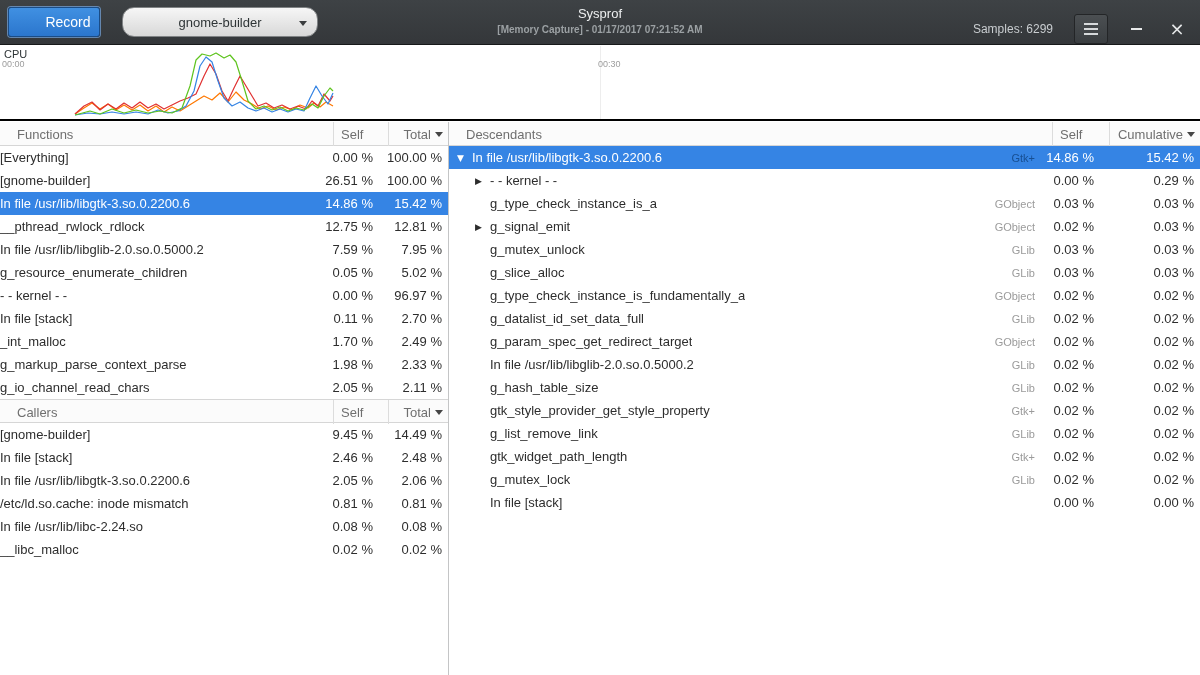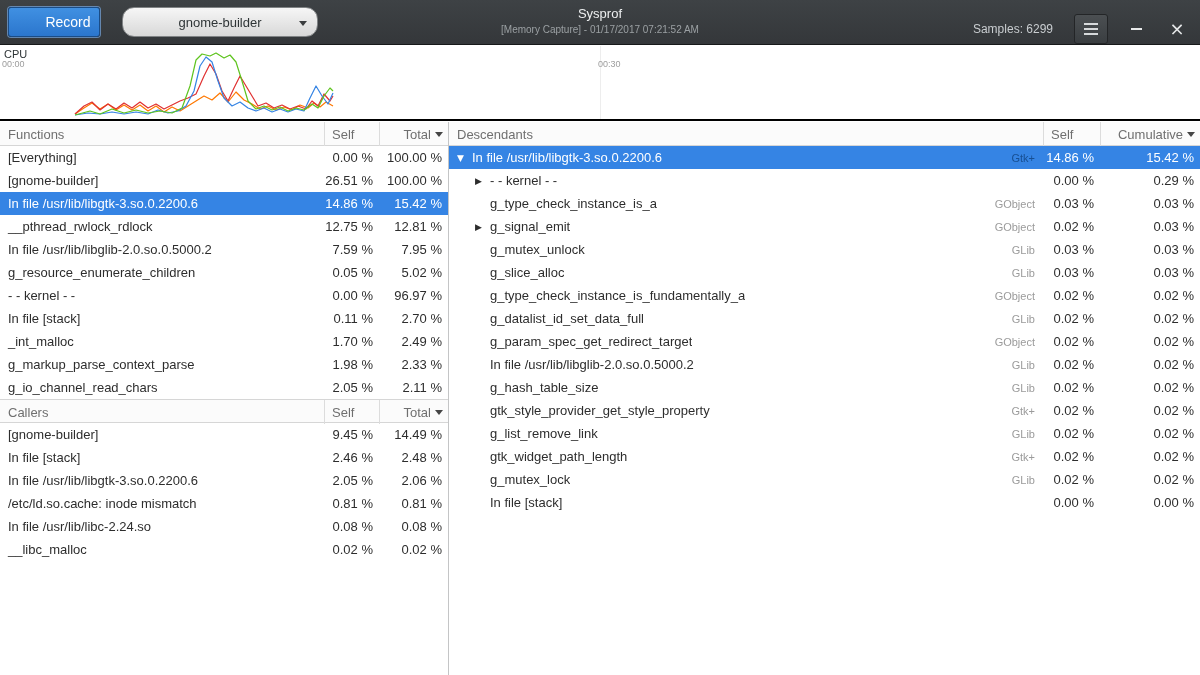--- a/index.html
+++ b/index.html
@@ -33,21 +33,21 @@
     color:#2e3436; font-size:13px; font-family:inherit;
     display:flex; align-items:center; justify-content:center; cursor:pointer;
   }
   .dd-arrow {
     position:absolute; right:10px; top:13px; width:0; height:0;
     border-left:4px solid transparent; border-right:4px solid transparent;
     border-top:5px solid #3a3d3f;
   }
   .title-box { position:absolute; left:300px; right:300px; top:6px; text-align:center; pointer-events:none; }
   .wtitle { font-size:13px; font-weight:normal; color:#edeff0; }
-  .wsubtitle { font-size:10px; color:#9ba0a3; margin-top:3px; }
+  .wsubtitle { font-size:10px; color:#9ba0a3; margin-top:3px;font-weight:bold; }
   .header-right { position:absolute; right:10px; top:0; height:57px; display:flex; align-items:center; gap:15px; }
   .samples { color:#c9cdd0; font-size:12px; margin-right:6px; }
   .menu-btn {
     width:34px; height:30px; border-radius:3px; cursor:pointer;
     border:1px solid #232527; background:linear-gradient(#4b4f52,#3a3e41);
     display:flex; flex-direction:column; align-items:center; justify-content:center; gap:3px;
   }
   .menu-btn i { display:block; width:14px; height:2px; background:#d6d9db; }
   .win-btn { background:none; border:none; width:26px; height:30px; cursor:pointer;
     display:flex; align-items:center; justify-content:center; color:#e7e9ea; }
@@ -72,32 +72,32 @@
   .right-pane { position:absolute; left:449px; top:0; width:751px; bottom:0; }
 
   .thead {
     display:grid; height:24px; align-items:center;
     background:#fbfbfb; border-bottom:1px solid #d6d6d6;
     color:#6f6f6f; font-size:13px;
   }
   .thead.bordered-top { border-top:1px solid #d6d6d6; }
   .left-grid { grid-template-columns:1fr 55px 69px; }
   .right-grid { grid-template-columns:1fr 57px 100px; }
-  .hcell { height:24px; display:flex; align-items:center; white-space:nowrap; overflow:hidden; }
+  .hcell { height:24px; display:flex; align-items:center; white-space:nowrap; overflow:hidden;margin-left:9px; }
   .name-h { padding-left:8px; }
   .num-h { border-left:1px solid #dcdcdc; padding-left:7px; }
   .sort-h { justify-content:flex-end; padding-right:5px;padding-left:44px; }
   .sort-arrow {
     width:0; height:0;
     border-left:4px solid transparent; border-right:4px solid transparent;
     border-top:5px solid #454545; margin-left:4px;
   }
 
   .row { display:grid; height:23px; align-items:center; font-size:13px; color:#2d2d2d; cursor:default; }
-  .row .name { padding-left:8px; white-space:nowrap; overflow:hidden; }
+  .row .name { white-space:nowrap; overflow:hidden; }
   .row .num { text-align:right; padding-right:6px; white-space:nowrap; }
   .row.selected { background:#3584e4; color:#ffffff; }
 
   .dname { display:flex; align-items:center; height:23px; padding-left:8px; white-space:nowrap; overflow:hidden; }
   .indent { display:inline-block; height:1px; flex:none; }
   .expander { display:inline-block; width:15px; flex:none; font-size:9px; color:#2d2d2d;
     font-family:"DejaVu Sans",sans-serif; }
   .row.selected .expander { color:#ffffff; }
   .dlabel { overflow:hidden; }
   .lib { margin-left:auto; padding-left:10px; padding-right:8px; font-size:11px; color:#9b9b9b; flex:none; }

